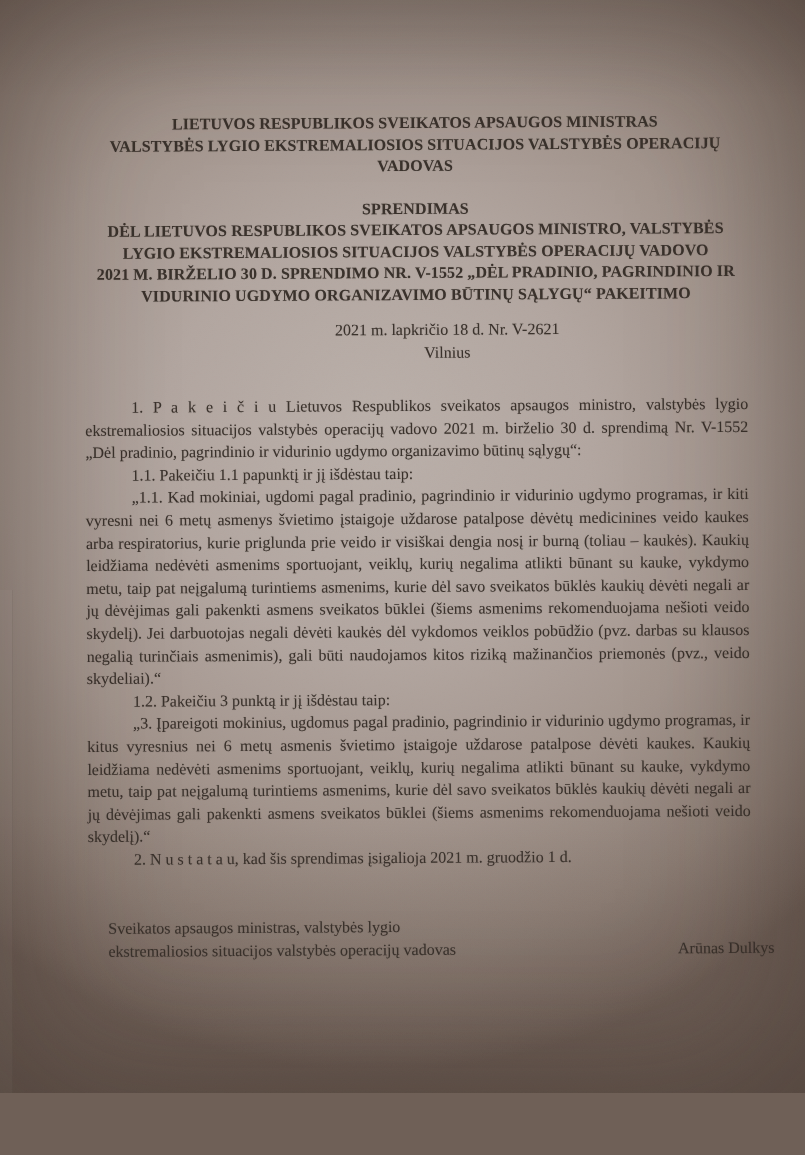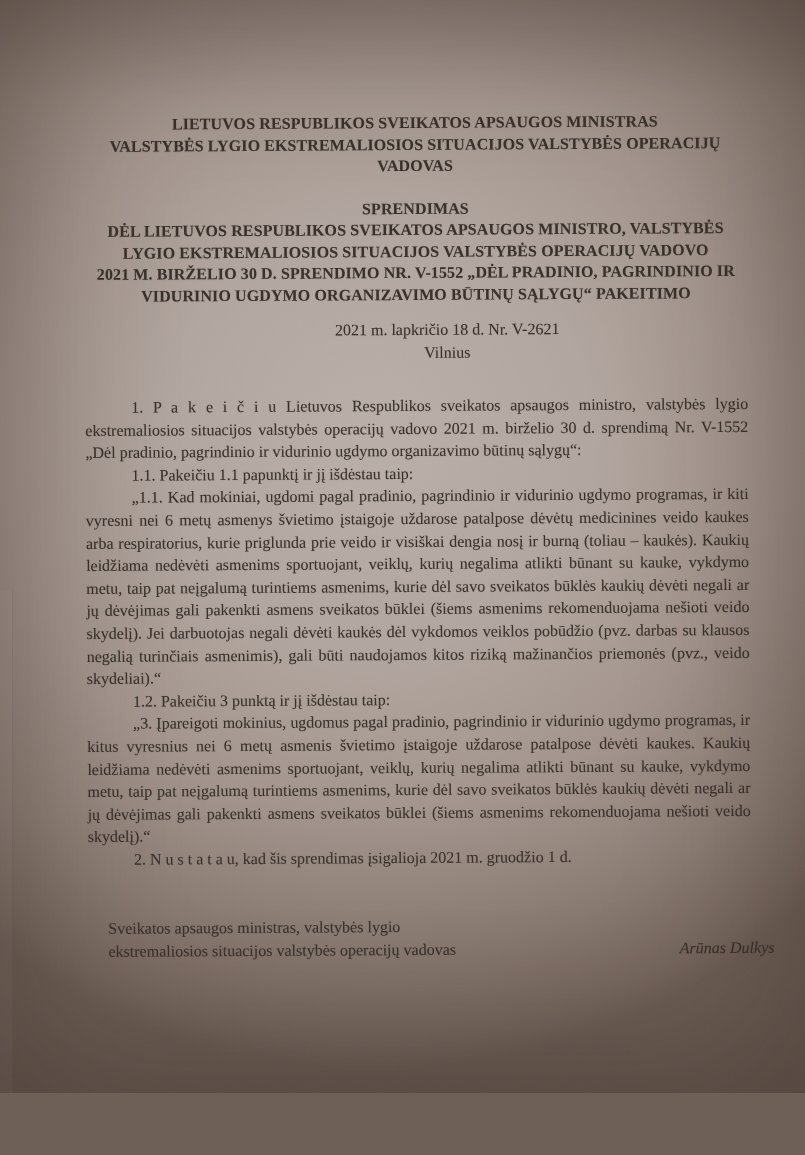--- a/index.html
+++ b/index.html
@@ -60,21 +60,21 @@
     display: flex;
     justify-content: space-between;
     align-items: flex-end;
     margin-top: 46px;
     margin-right: -23px;
     font-size: 16px;
     line-height: 23px;
     text-align: left;
   }
   .sig-left { padding-left: 20px; }
-  .sig-name { white-space: nowrap; font-style: italic; }
+  .sig-name { white-space: nowrap; }
 
   
   .vignette {
     position: absolute; inset: 0;
     box-shadow: inset 0 0 150px 25px rgba(42,31,25,0.32);
     pointer-events: none;
   }
   .paper-edge {
     position: absolute; left: 0; bottom: 0;
     width: 13px; height: 46%;

